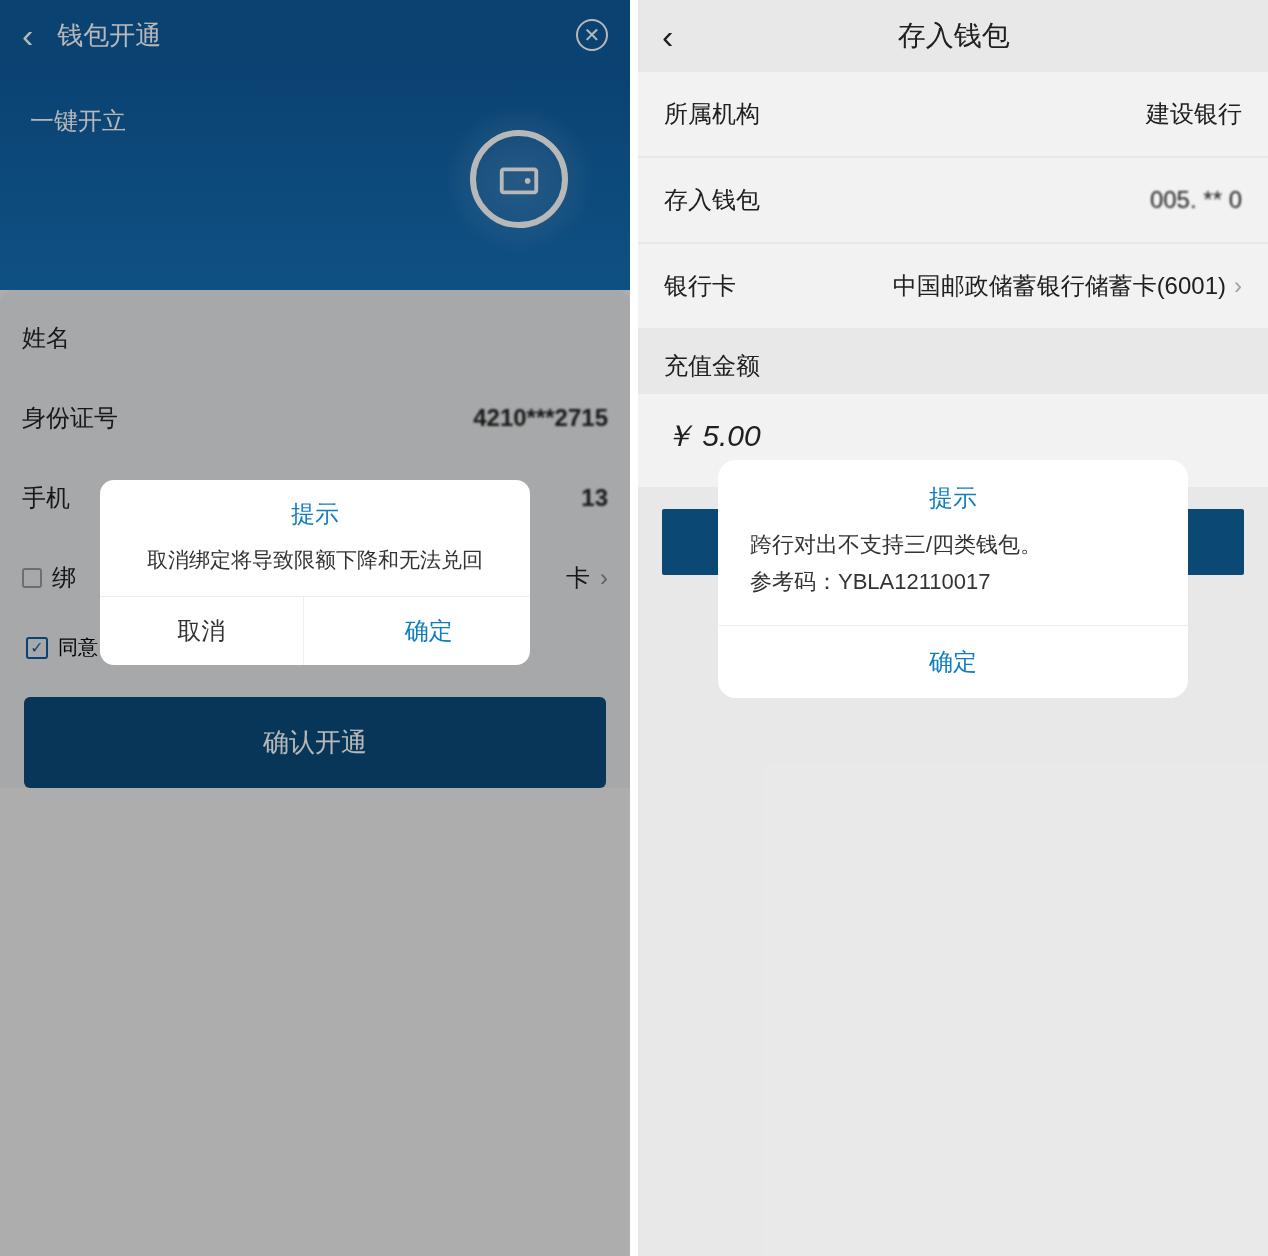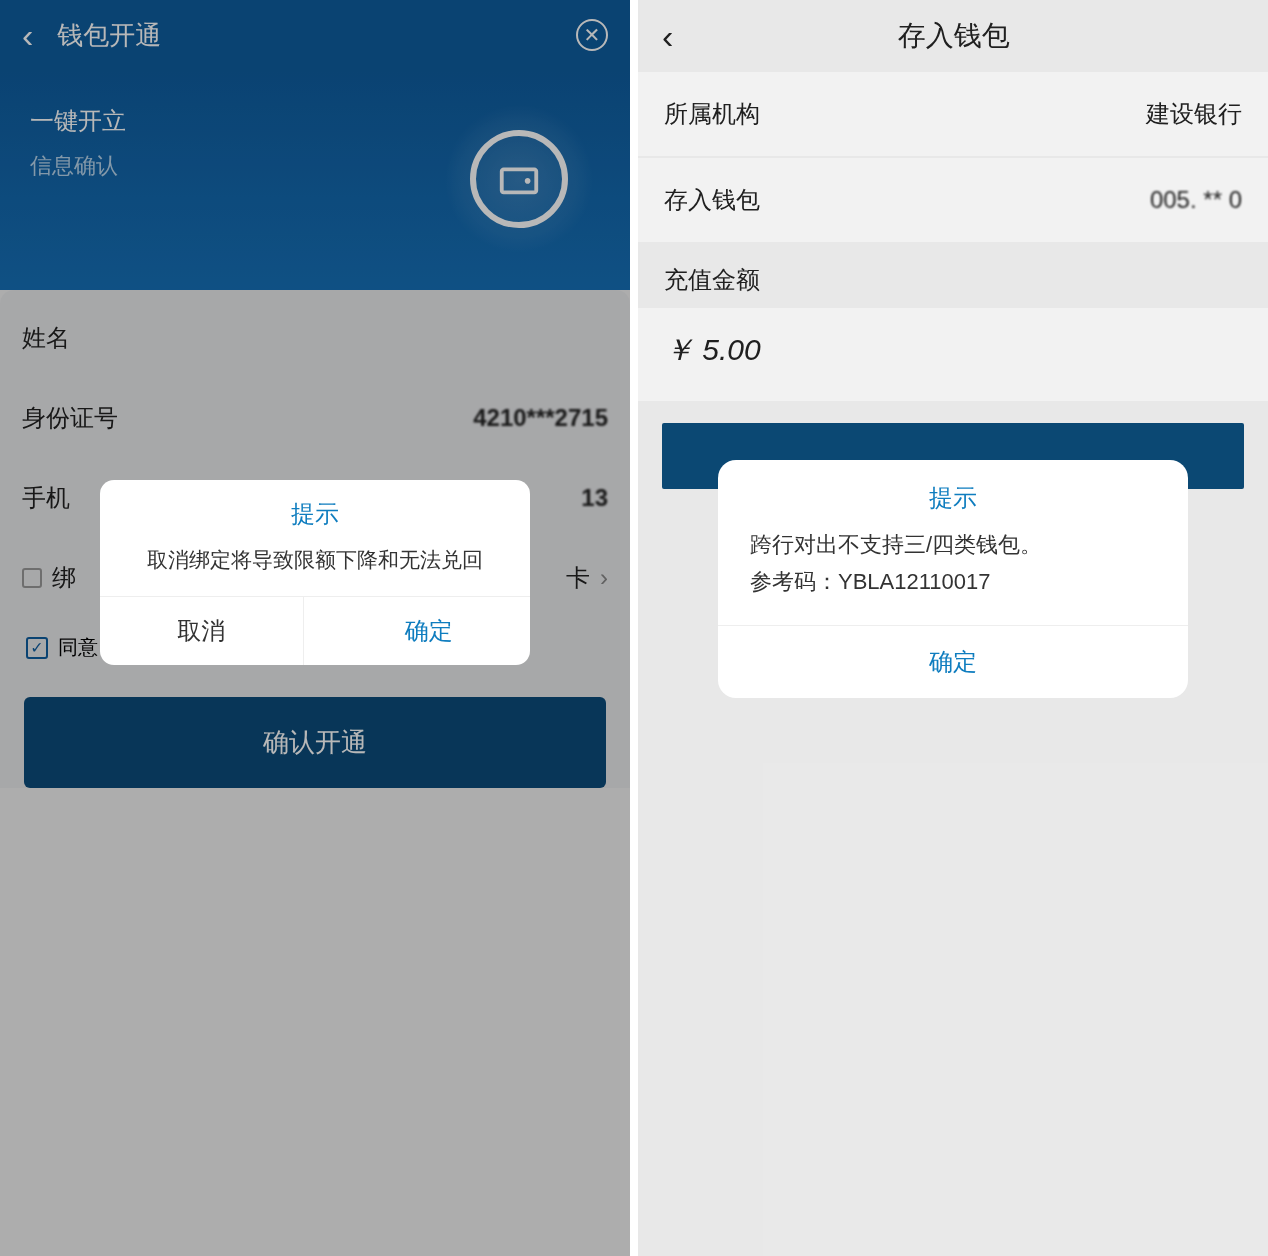--- a/index.html
+++ b/index.html
@@ -55,21 +55,20 @@
 <div class="phone">
   <div class="p1-header">
     <div class="back">‹</div>
     <div class="title">钱包开通</div>
     <div class="close">✕</div>
   </div>
   <div class="p1-hero">
     <h1>
       <span>一键开立</span><br>
     </h1>
-    <div class="sub">信息确认</div>
     <div class="wallet-ring">
       <div class="wallet-inner">
         <svg viewBox="0 0 24 24" fill="#fff">
             <path d="M20 6H4c-1.1 0-2 .9-2 2v10c0 1.1.9 2 2 2h16c1.1 0 2-.9 2-2V8c0-1.1-.9-2-2-2zm0 12H4V8h16v10zm-2-5c0 .83-.67 1.5-1.5 1.5S15 13.83 15 13s.67-1.5 1.5-1.5S18 12.17 18 13z"></path>
           </svg>
       </div>
     </div>
   </div>
   <div class="p1-form">
     <div class="field">
@@ -118,20 +117,24 @@
   </div>
   <div class="p2-list">
     <div class="p2-row">
       <span>所属机构</span>
       <span>建设银行</span>
     </div>
     <div class="p2-row">
       <span>存入钱包</span>
       <span style="filter:blur(1px);">005. ** 0</span>
     </div>
+    <div class="p2-row">
+      <span>银行卡</span>
+      <span><span>中国邮政储蓄银行储蓄卡(6001)</span><span class="rchev">›</span></span>
+    </div>
   </div>
   <div class="charge-label">充值金额</div>
   <div class="amount">￥ 5.00</div>
   <div class="p2-cta"></div>
 
   <div class="overlay2">
     <div class="dialog2">
       <div class="d-title">提示</div>
       <div class="d-body">
         <div>跨行对出不支持三/四类钱包。</div>

